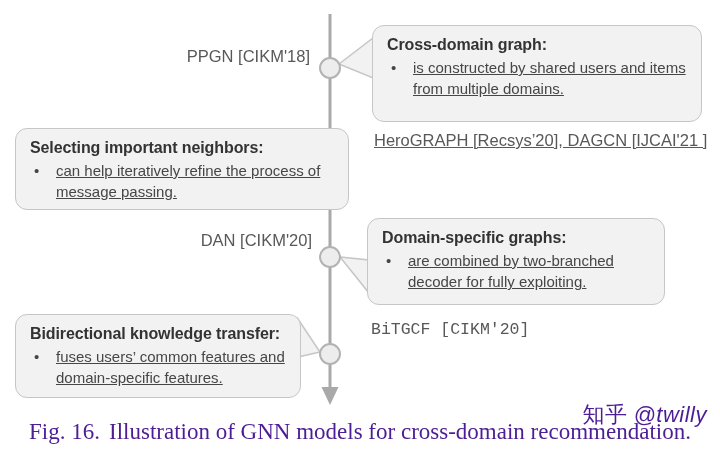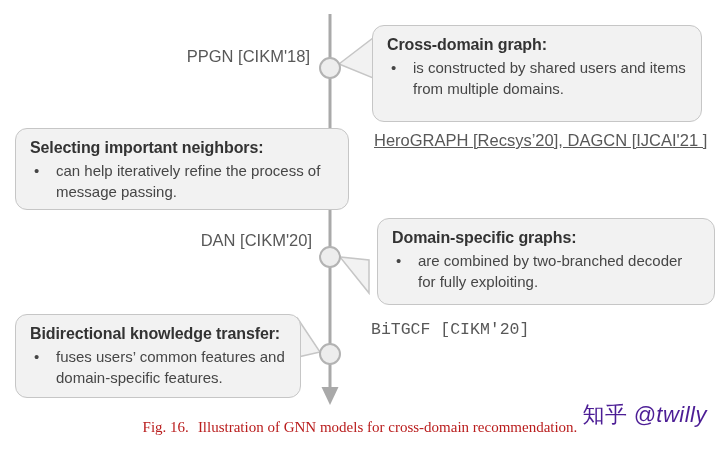--- a/index.html
+++ b/index.html
@@ -13,27 +13,27 @@
     background:#f2f2f2;border:1.5px solid #c6c6c6;border-radius:12px;
     padding:8px 12px 8px 14px;
   }
   .callout .title{
     font-weight:700;font-size:16px;line-height:22px;color:#333333;letter-spacing:-0.1px;
   }
   .callout .bullet-row{
     display:flex;font-size:15px;line-height:21px;color:#464646;margin-top:1px;
   }
   .callout .bullet-glyph{width:22px;flex:0 0 22px;text-align:left;padding-left:4px;color:#464646;}
-  .callout .bullet-text{flex:1;}
+  .callout .bullet-text{flex:1;text-decoration:underline;}
   .tl-label{
     position:absolute;z-index:2;font-size:16.5px;color:#585858;white-space:nowrap;
   }
   .caption{
     position:absolute;z-index:2;left:0;right:0;top:419px;text-align:center;
-    font-family:"Liberation Serif",serif;font-size:15px;color:#b91c1c;
+    font-family:"Liberation Serif",serif;font-size:23px;color:#4c1d95;
   }
   .caption .cap-prefix{margin-right:9px;}
   .watermark{
     position:absolute;z-index:3;right:13px;top:400px;
     font-size:22px;color:#4c1d95;letter-spacing:0.5px;white-space:nowrap;
   }
   .watermark .wm-handle{font-style:italic;margin-left:6px;}
 </style>
 </head>
 <body>
@@ -66,21 +66,21 @@
   </div>
 
   <div class="callout" style="left:15px;top:128px;width:334px;height:82px;">
     <div class="title">Selecting important neighbors:</div>
     <div class="bullet-row">
       <span class="bullet-glyph">•</span>
       <span class="bullet-text">can help iteratively refine the process of message passing.</span>
     </div>
   </div>
 
-  <div class="callout" style="left:377px;top:218px;width:338px;height:87px;">
+  <div class="callout" style="left:367px;top:218px;width:298px;height:87px;">
     <div class="title">Domain-specific graphs:</div>
     <div class="bullet-row">
       <span class="bullet-glyph">•</span>
       <span class="bullet-text">are combined by two-branched decoder for fully exploiting.</span>
     </div>
   </div>
 
   <div class="callout" style="left:15px;top:314px;width:286px;height:84px;">
     <div class="title">Bidirectional knowledge transfer:</div>
     <div class="bullet-row">

